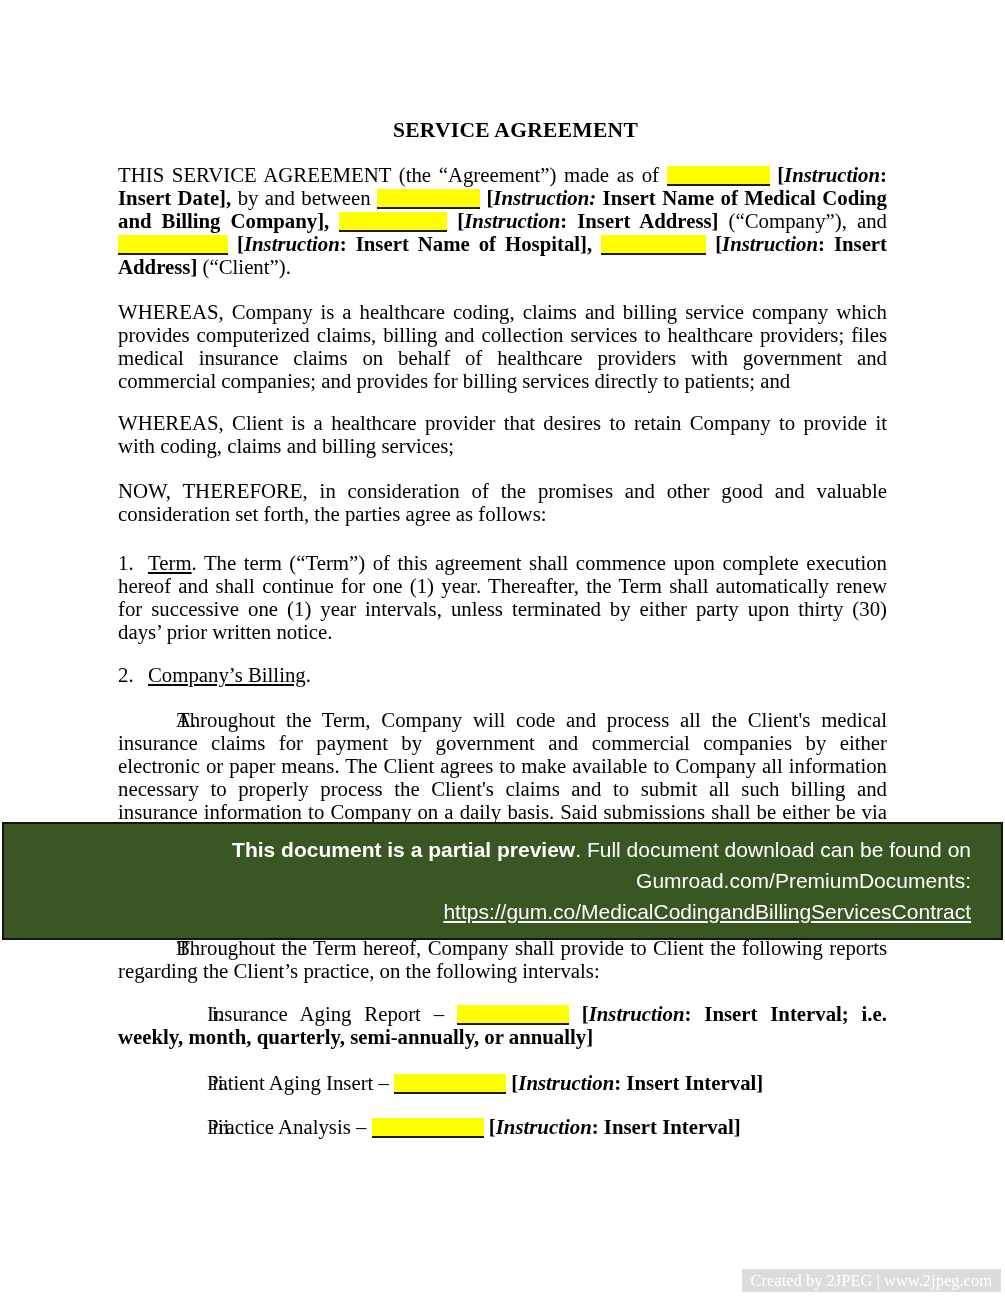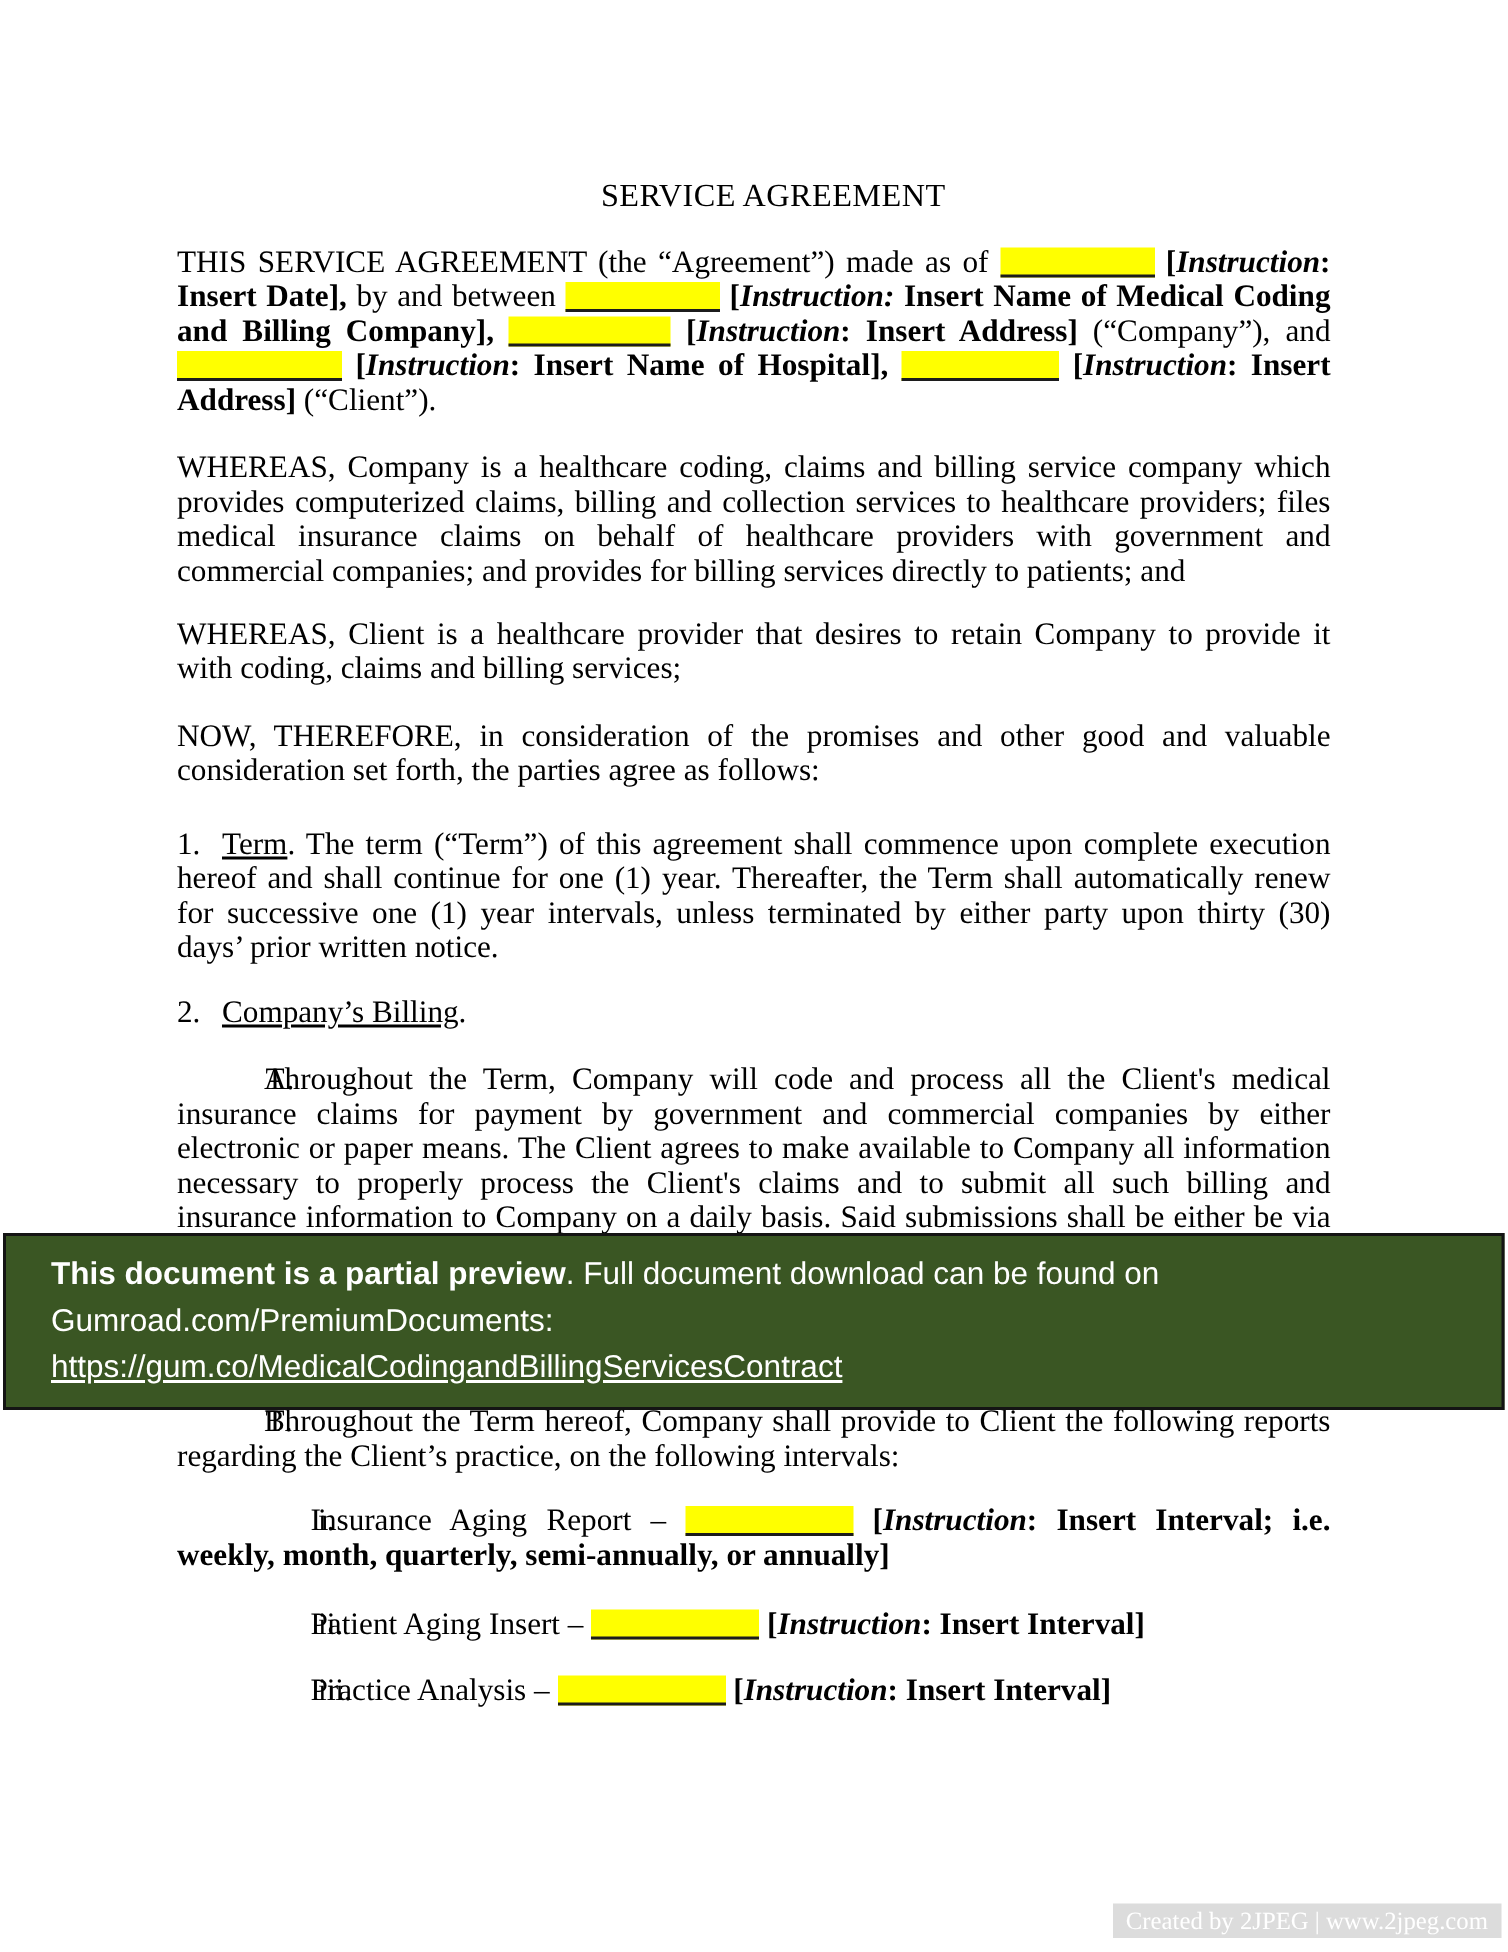--- a/index.html
+++ b/index.html
@@ -10,21 +10,21 @@
     height: 1301px;
     background: var(--page-bg, #ffffff);
     font-family: "Liberation Serif", "DejaVu Serif", serif;
     color: var(--text, #000000);
     overflow: hidden;
   }
   .doc-title {
     position: absolute;
     top: 119px; left: 0; width: 100%;
     text-align: center;
-    font-weight: normal;
+    font-weight: bold;
     font-size: 21.5px;
     line-height: 23px;
     letter-spacing: 0.3px;
     padding-left: 26px;
   }
   .block {
     position: absolute;
     left: 118px;
     width: 769px;
     font-size: 20.8px;
@@ -47,21 +47,21 @@
   .banner {
     position: absolute;
     top: 822px; left: 2px; right: 2px; height: 118px;
     background: var(--banner-bg, #3a5623);
     border: 2px solid var(--banner-border, #141414);
     z-index: 5;
     color: var(--banner-text, #ffffff);
     font-family: "Liberation Sans", sans-serif;
     font-size: 21px;
     line-height: 31px;
-    text-align: left;
+    text-align: right;
     padding: 10px 30px 0 30px;
   }
   .banner-link {
     text-decoration: underline;
     color: inherit;
     cursor: pointer;
   }
   .watermark {
     position: absolute;
     top: 1269px; right: 4px;

